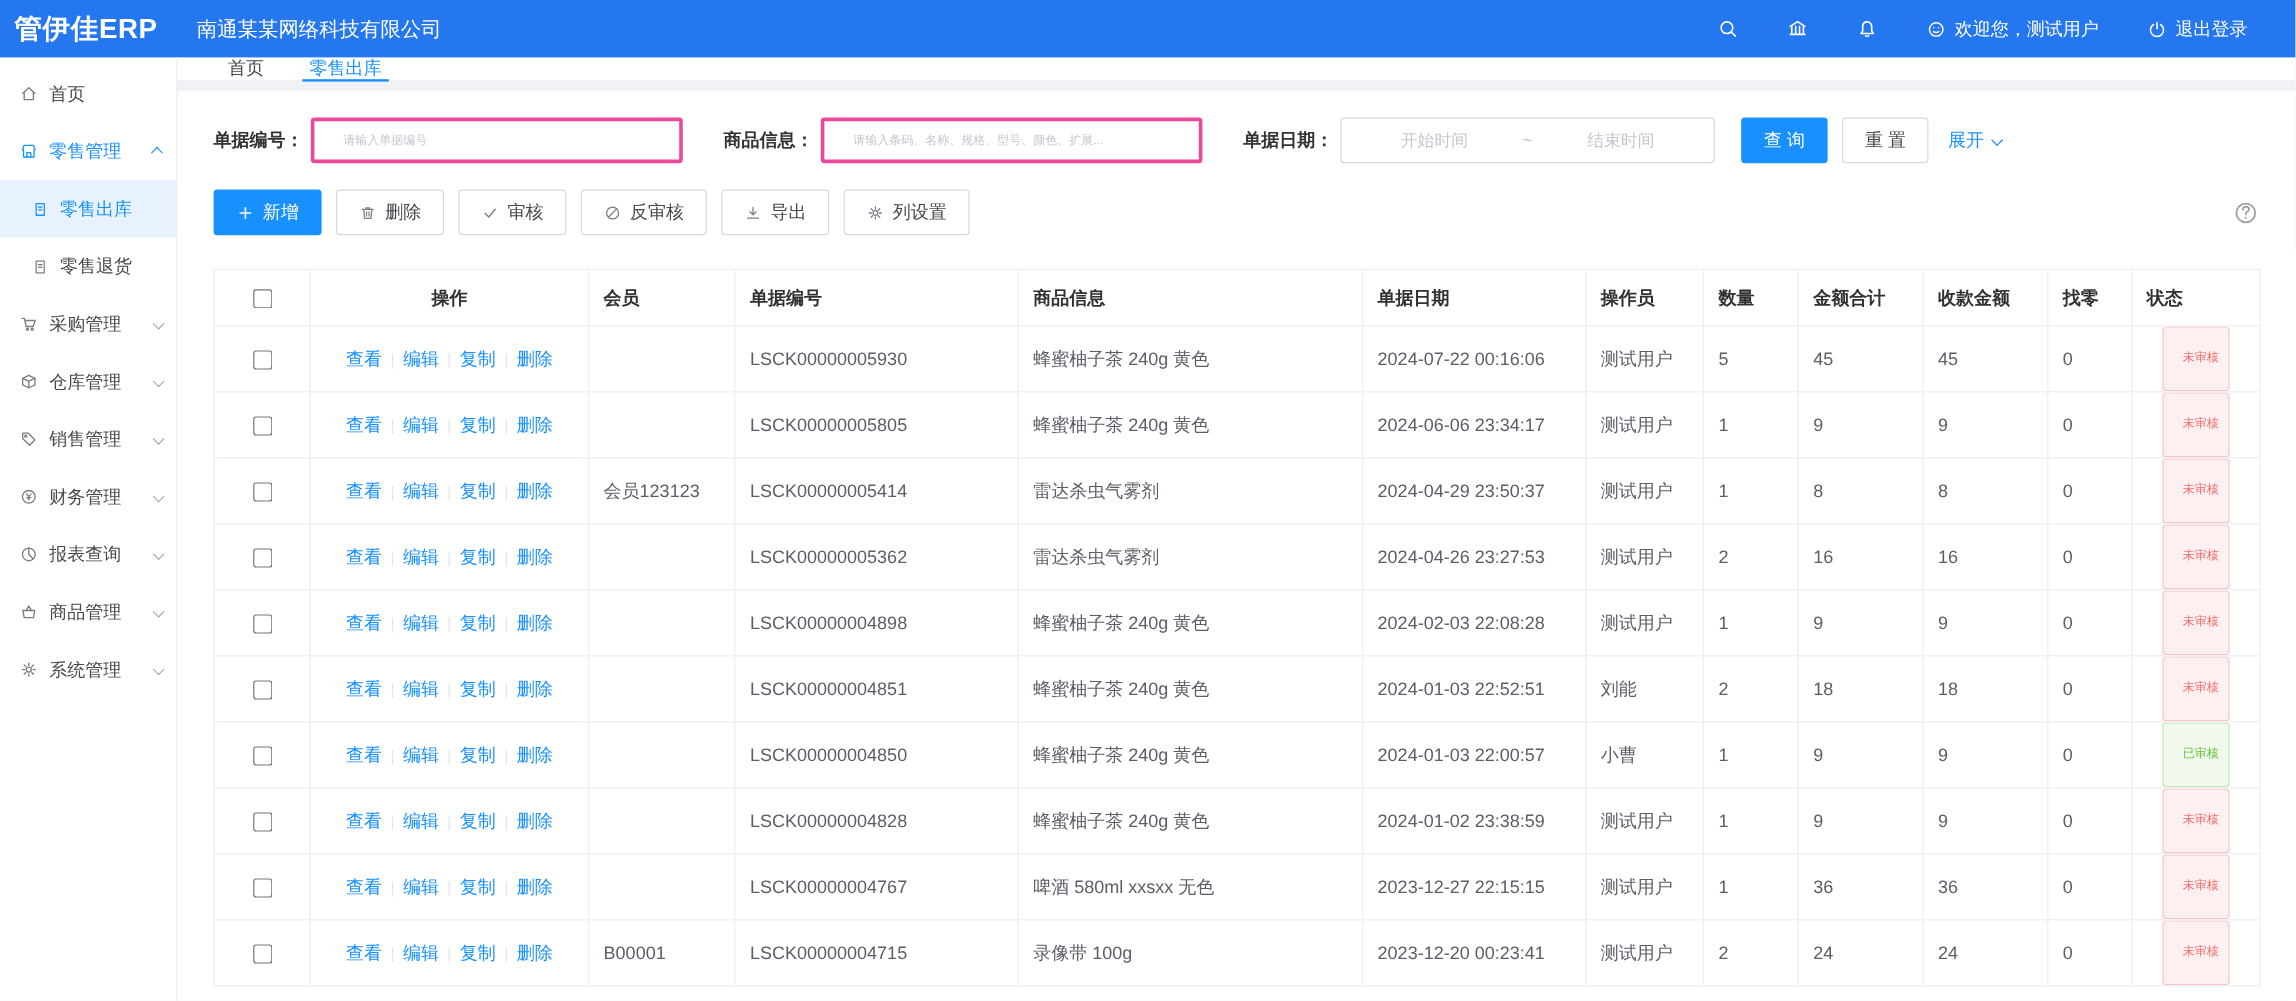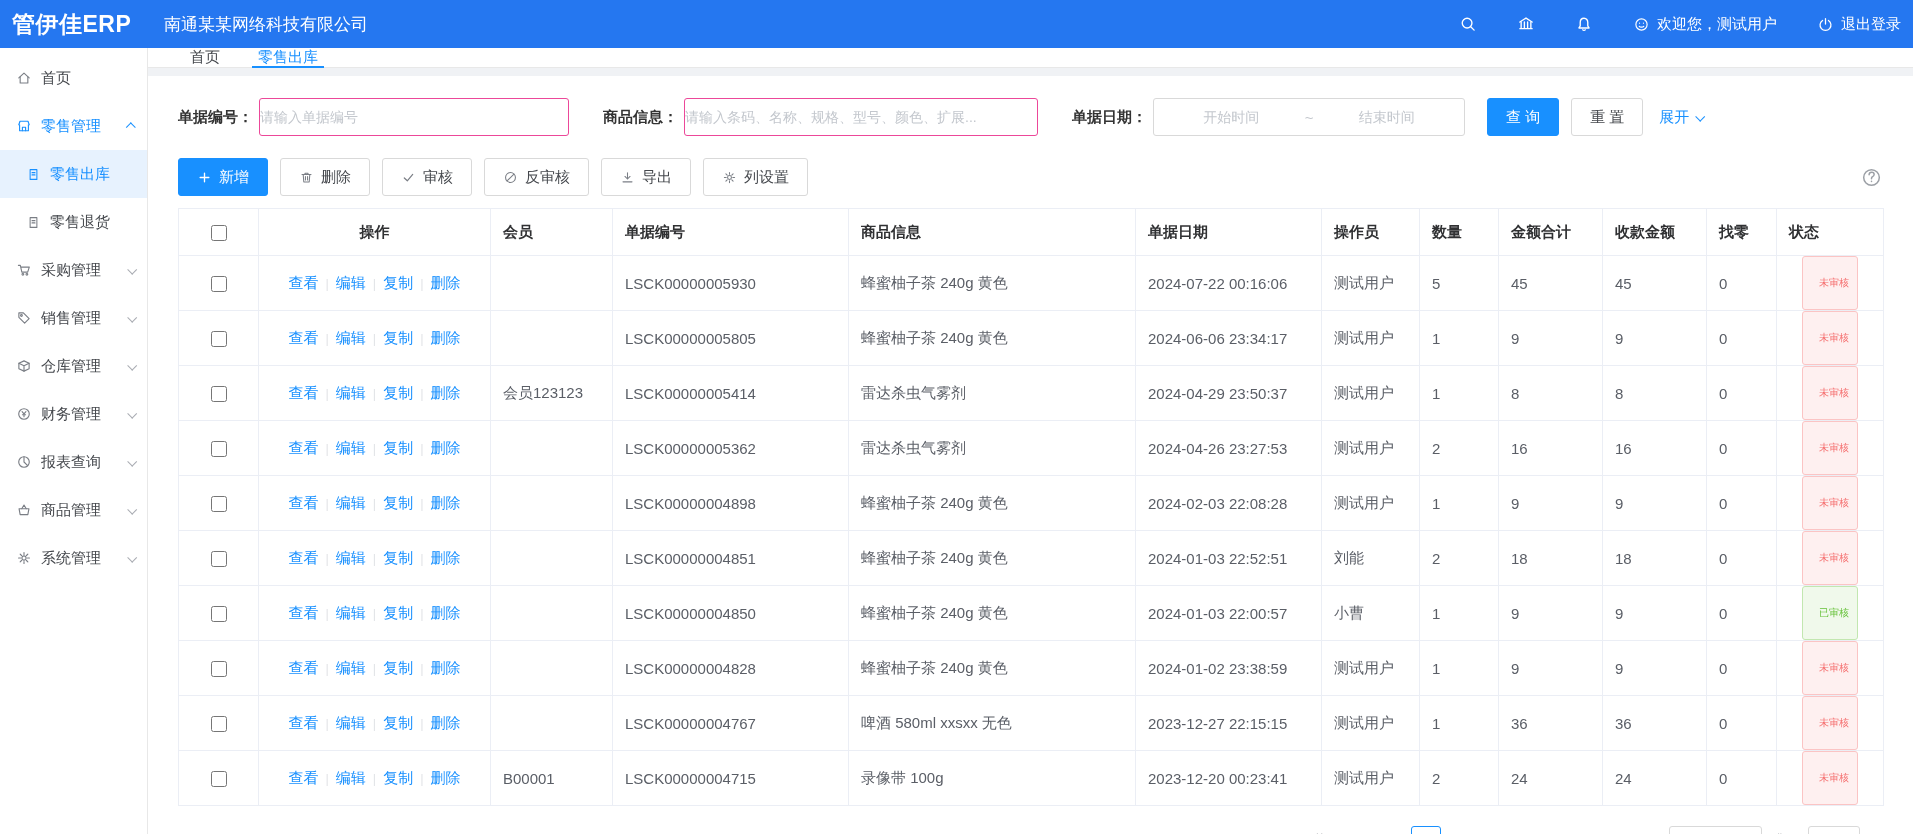--- a/index.html
+++ b/index.html
@@ -2,21 +2,21 @@
 <html style="--header-bg: #2577f0; --accent: #1890ff; --danger: #f56c6c; --danger-bg: #fef0f0; --danger-border: #fbc4c4; --success: #67c23a; --success-bg: #f0f9eb; --success-border: #c2e7b0;"><head>
 <meta charset="utf-8">
 <style>
   *{box-sizing:border-box;margin:0;padding:0}
   html,body{width:1913px;height:834px}
   body{overflow:hidden;background:#f0f2f5;font-family:"Liberation Sans","DejaVu Sans",sans-serif;color:#333;font-size:15px}
   button,input{font-family:inherit}
   svg{display:block}
 
   
-  .topbar{height:48px;background:var(--header-bg,#2577f0);display:flex;align-items:center;color:#fff;padding-right:12px}
+  .topbar{height:48px;background:var(--header-bg,#2577f0);display:flex;align-items:center;color:#fff;padding-right:40px}
   .logo{flex:0 0 148px;font-size:23px;font-weight:700;padding-left:12px;letter-spacing:.5px;white-space:nowrap}
   .company{font-size:17px;margin-left:16px;white-space:nowrap}
   .topbar-right{margin-left:auto;display:flex;align-items:center;gap:40px;font-size:15px}
   .tb-item{display:flex;align-items:center;gap:7px;cursor:pointer;white-space:nowrap}
   .tb-icon{display:inline-flex;align-items:center;color:#fff}
 
   
   .layout{display:flex;height:786px}
   .sidebar{flex:0 0 148px;background:#fff;border-right:1px solid #e8e8e8;padding-top:6px}
   .menu-item{height:48px;display:flex;align-items:center;gap:9px;padding:0 12px 0 16px;font-size:15px;color:#45484d;cursor:pointer;white-space:nowrap}
@@ -34,39 +34,39 @@
   .tab{display:flex;align-items:center;padding:0 16px;font-size:15px;color:#45484d;cursor:pointer;position:relative}
   .tab.active{color:var(--accent,#1890ff)}
   .tab.active::after{content:"";position:absolute;left:10px;right:10px;bottom:-1px;height:2px;background:var(--accent,#1890ff)}
 
   
   .content{flex:1;background:#fff;margin-top:8px;padding:22px 30px 0}
 
   .filter-row{display:flex;align-items:center}
   .filter-label{font-weight:700;font-size:15px;white-space:nowrap}
   .f-gap{margin-left:34px}
-  .input{height:38px;border:1px solid #ec4899;border-radius:3px;padding:0 0;font-size:14px;color:#333;margin-left:6px;outline:none;background:#fff}
+  .input{height:38px;border:3px solid #ec4899;border-radius:3px;padding:0 24px;font-size:10px;color:#333;margin-left:6px;outline:none;background:#fff}
   .input::placeholder{color:#c3c7cd}
-  .w310{width:310px}.w318{width:354px}
+  .w310{width:310px}.w318{width:318px}
   .range{height:38px;width:312px;border:1px solid #d9d9d9;border-radius:3px;display:flex;align-items:center;margin-left:6px;padding:0 8px;background:#fff}
   .range-input{flex:1;min-width:0;border:none;outline:none;font-size:14px;text-align:center;color:#333;background:transparent}
   .range-input::placeholder{color:#c3c7cd}
   .range-sep{color:#c3c7cd;padding:0 4px}
   .btn{height:38px;padding:0 18px;border:1px solid #d9d9d9;background:#fff;border-radius:3px;font-size:15px;color:#45484d;cursor:pointer;display:inline-flex;align-items:center;gap:7px;white-space:nowrap}
   .btn-primary{background:var(--accent,#1890ff);border-color:var(--accent,#1890ff);color:#fff}
   .ml22{margin-left:22px}.ml12{margin-left:12px}.ml16{margin-left:16px}
   .expand-link{color:var(--accent,#1890ff);font-size:15px;display:inline-flex;align-items:center;gap:7px;cursor:pointer;text-decoration:none}
 
   .toolbar{display:flex;align-items:center;gap:12px;margin-top:22px}
   .b-icon{display:inline-flex;color:#7a7e85}
   .btn-primary .b-icon{color:#fff}
   .help-circle{margin-left:auto;color:#9ca0a6;cursor:pointer;display:inline-flex}
 
   
-  table.grid{width:100%;border-collapse:collapse;table-layout:fixed;margin-top:12px}
+  table.grid{width:100%;border-collapse:collapse;table-layout:fixed;margin-top:28px}
   .grid th,.grid td{border:1px solid #ebeef5;height:47px;padding:0 12px;font-size:15px;white-space:nowrap;overflow:hidden;text-overflow:ellipsis;text-align:left}
   .grid th{font-weight:700;color:#303133}
   .grid td{color:#5a5e66}
   .grid .c-center{text-align:center}
   .grid input[type=checkbox]{width:16px;height:16px;vertical-align:middle;cursor:pointer}
   .a-link{color:var(--accent,#1890ff);text-decoration:none;cursor:pointer}
   .sep{color:#e3e5e8;margin:0 7px;font-size:13px}
   .badge{display:inline-block;min-width:56px;text-align:right;padding:21px 8px;font-size:10px;border-radius:3px;border:1px solid transparent;line-height:1}
   .badge-red{color:var(--danger,#f56c6c);background:var(--danger-bg,#fef0f0);border-color:var(--danger-border,#fbc4c4)}
   .badge-green{color:var(--success,#67c23a);background:var(--success-bg,#f0f9eb);border-color:var(--success-border,#c2e7b0)}
@@ -193,36 +193,36 @@
               <circle cx="13.6" cy="15.4" r="1.1"></circle>
             </svg>
         </span>
         <span class="mi-label">采购管理</span>
         <i class="chev down"></i>
       </div>
 
       <div class="menu-item">
         <span class="mi-icon">
           <svg width="16" height="16" viewBox="0 0 20 20" fill="none" stroke="currentColor" stroke-width="1.4" stroke-linecap="round" stroke-linejoin="round">
+              <path d="M3.6 6.6 L10 3.6 L16.4 6.6 V13.4 L10 16.4 L3.6 13.4 Z"></path>
+              <path d="M3.6 6.6 L10 9.6 L16.4 6.6 M10 9.6 V16.4"></path>
+            </svg>
+        </span>
+        <span class="mi-label">仓库管理</span>
+        <i class="chev down"></i>
+      </div>
+
+      <div class="menu-item">
+        <span class="mi-icon">
+          <svg width="16" height="16" viewBox="0 0 20 20" fill="none" stroke="currentColor" stroke-width="1.4" stroke-linecap="round" stroke-linejoin="round">
               <path d="M3.6 3.6 H9.2 L16.4 10.8 L10.8 16.4 L3.6 9.2 Z"></path>
               <circle cx="6.8" cy="6.8" r="1.1"></circle>
             </svg>
         </span>
         <span class="mi-label">销售管理</span>
-        <i class="chev down"></i>
-      </div>
-
-      <div class="menu-item">
-        <span class="mi-icon">
-          <svg width="16" height="16" viewBox="0 0 20 20" fill="none" stroke="currentColor" stroke-width="1.4" stroke-linecap="round" stroke-linejoin="round">
-              <path d="M3.6 6.6 L10 3.6 L16.4 6.6 V13.4 L10 16.4 L3.6 13.4 Z"></path>
-              <path d="M3.6 6.6 L10 9.6 L16.4 6.6 M10 9.6 V16.4"></path>
-            </svg>
-        </span>
-        <span class="mi-label">仓库管理</span>
         <i class="chev down"></i>
       </div>
 
       <div class="menu-item">
         <span class="mi-icon">
           <svg width="16" height="16" viewBox="0 0 20 20" fill="none" stroke="currentColor" stroke-width="1.4" stroke-linecap="round" stroke-linejoin="round">
               <circle cx="10" cy="10" r="6.6"></circle>
               <path d="M7.6 7 L10 9.8 L12.4 7 M10 9.8 V13.4 M8 11 H12"></path>
             </svg>
         </span>

